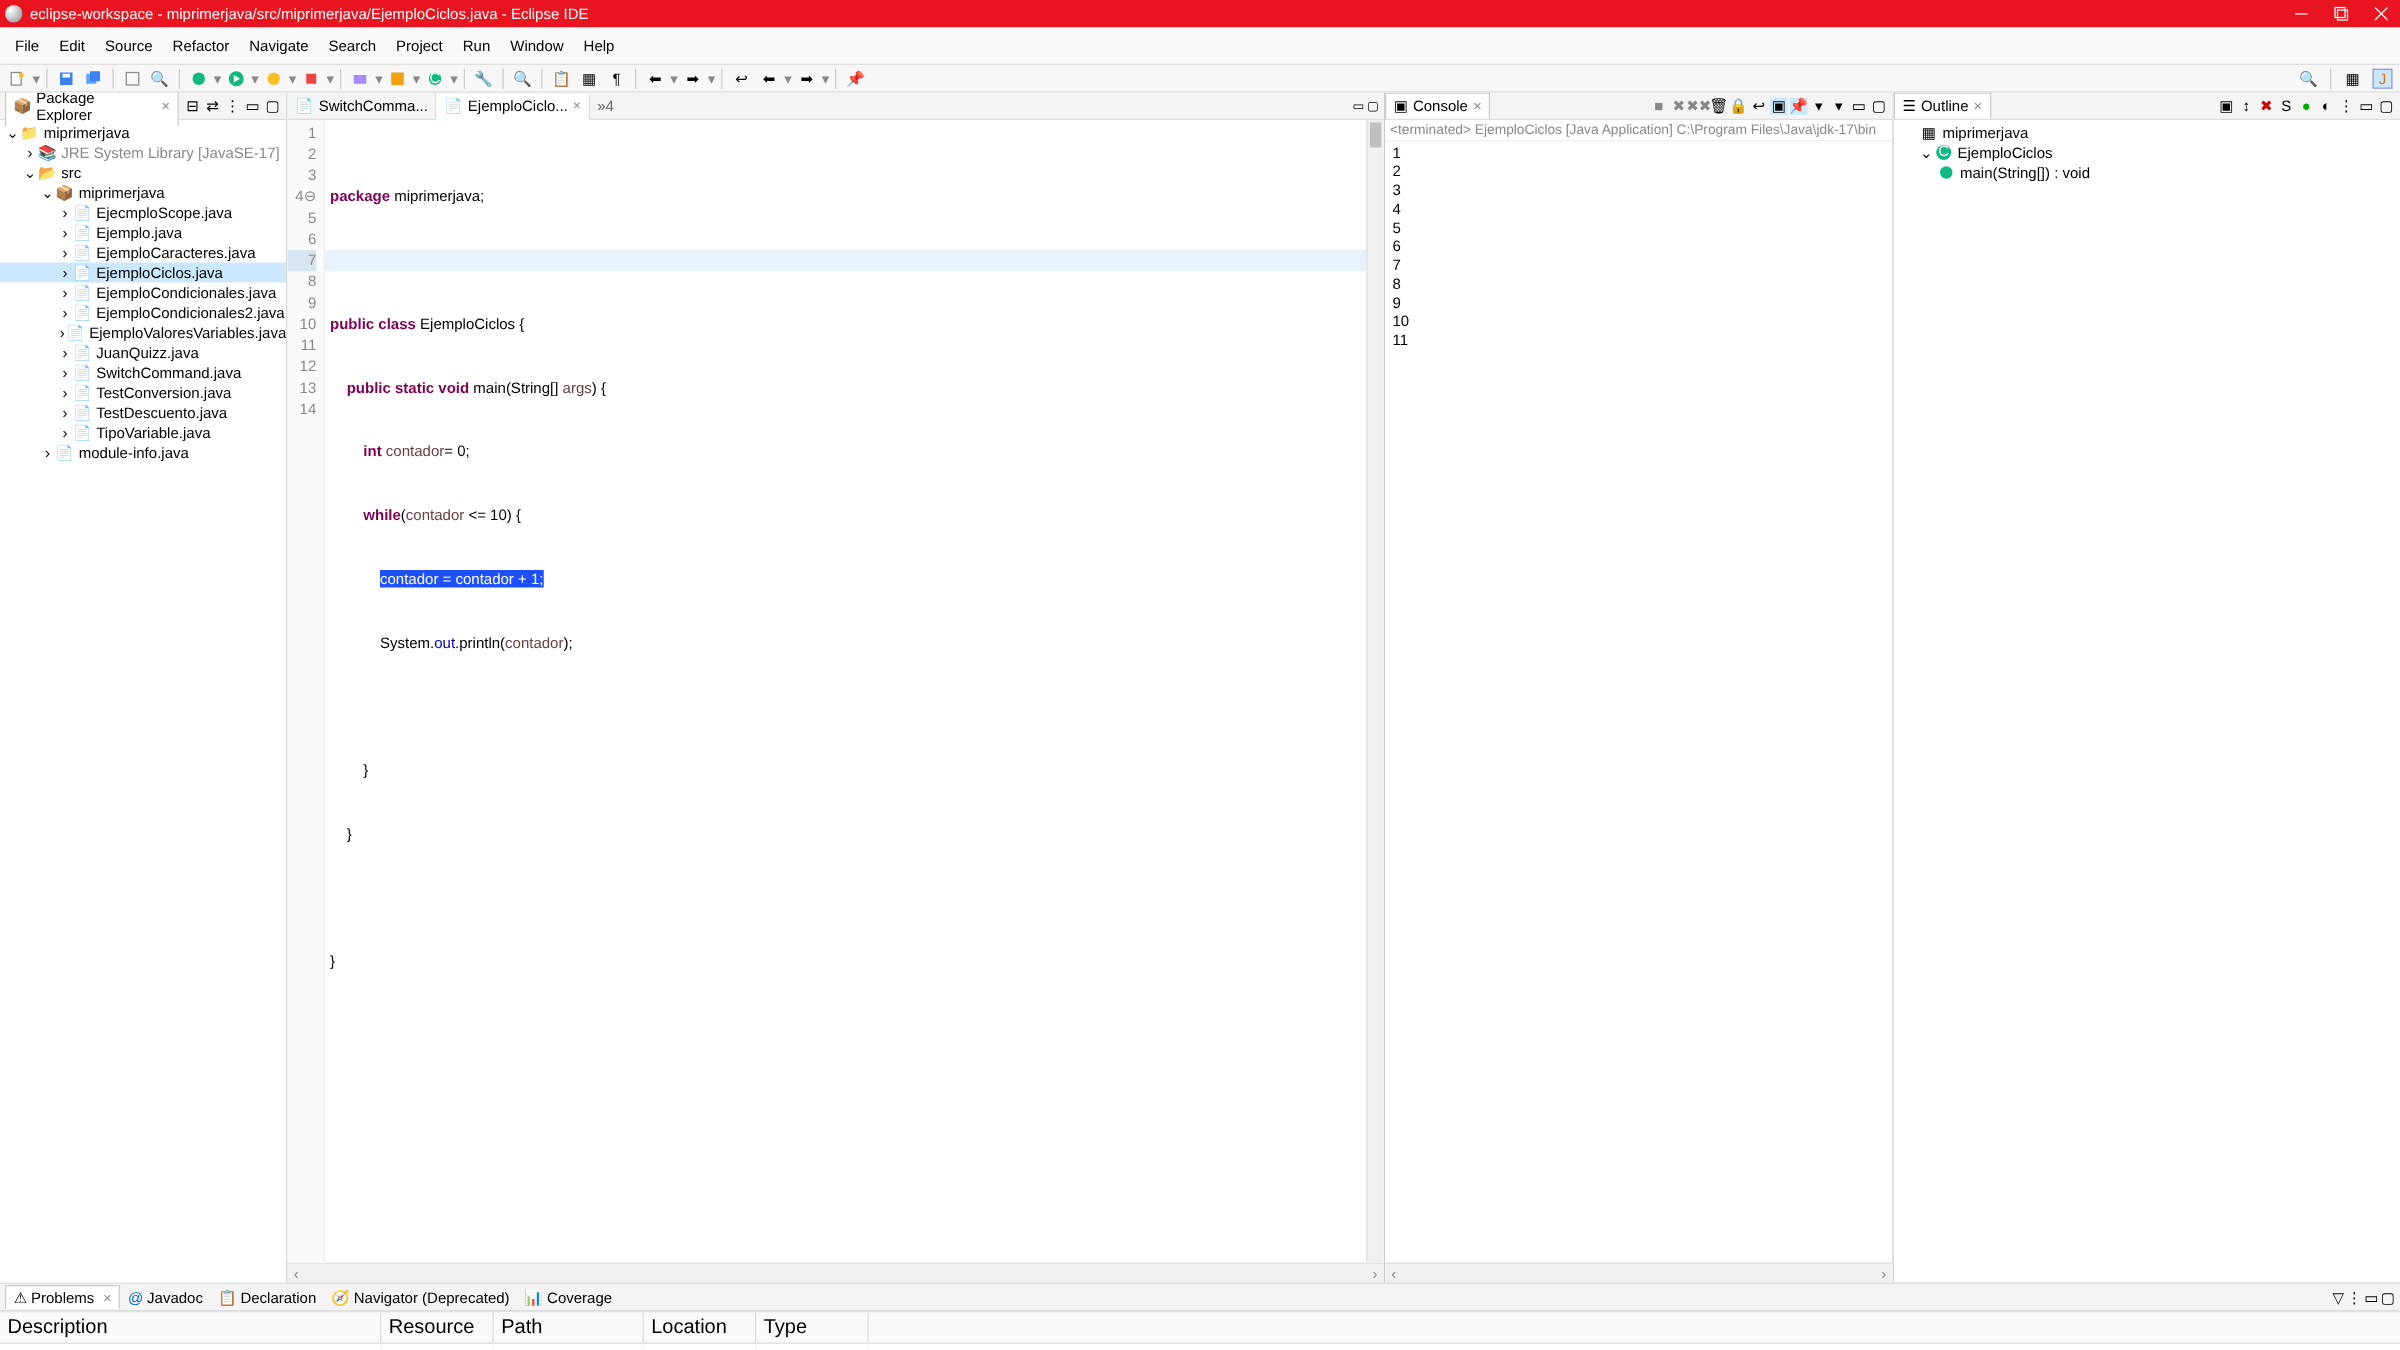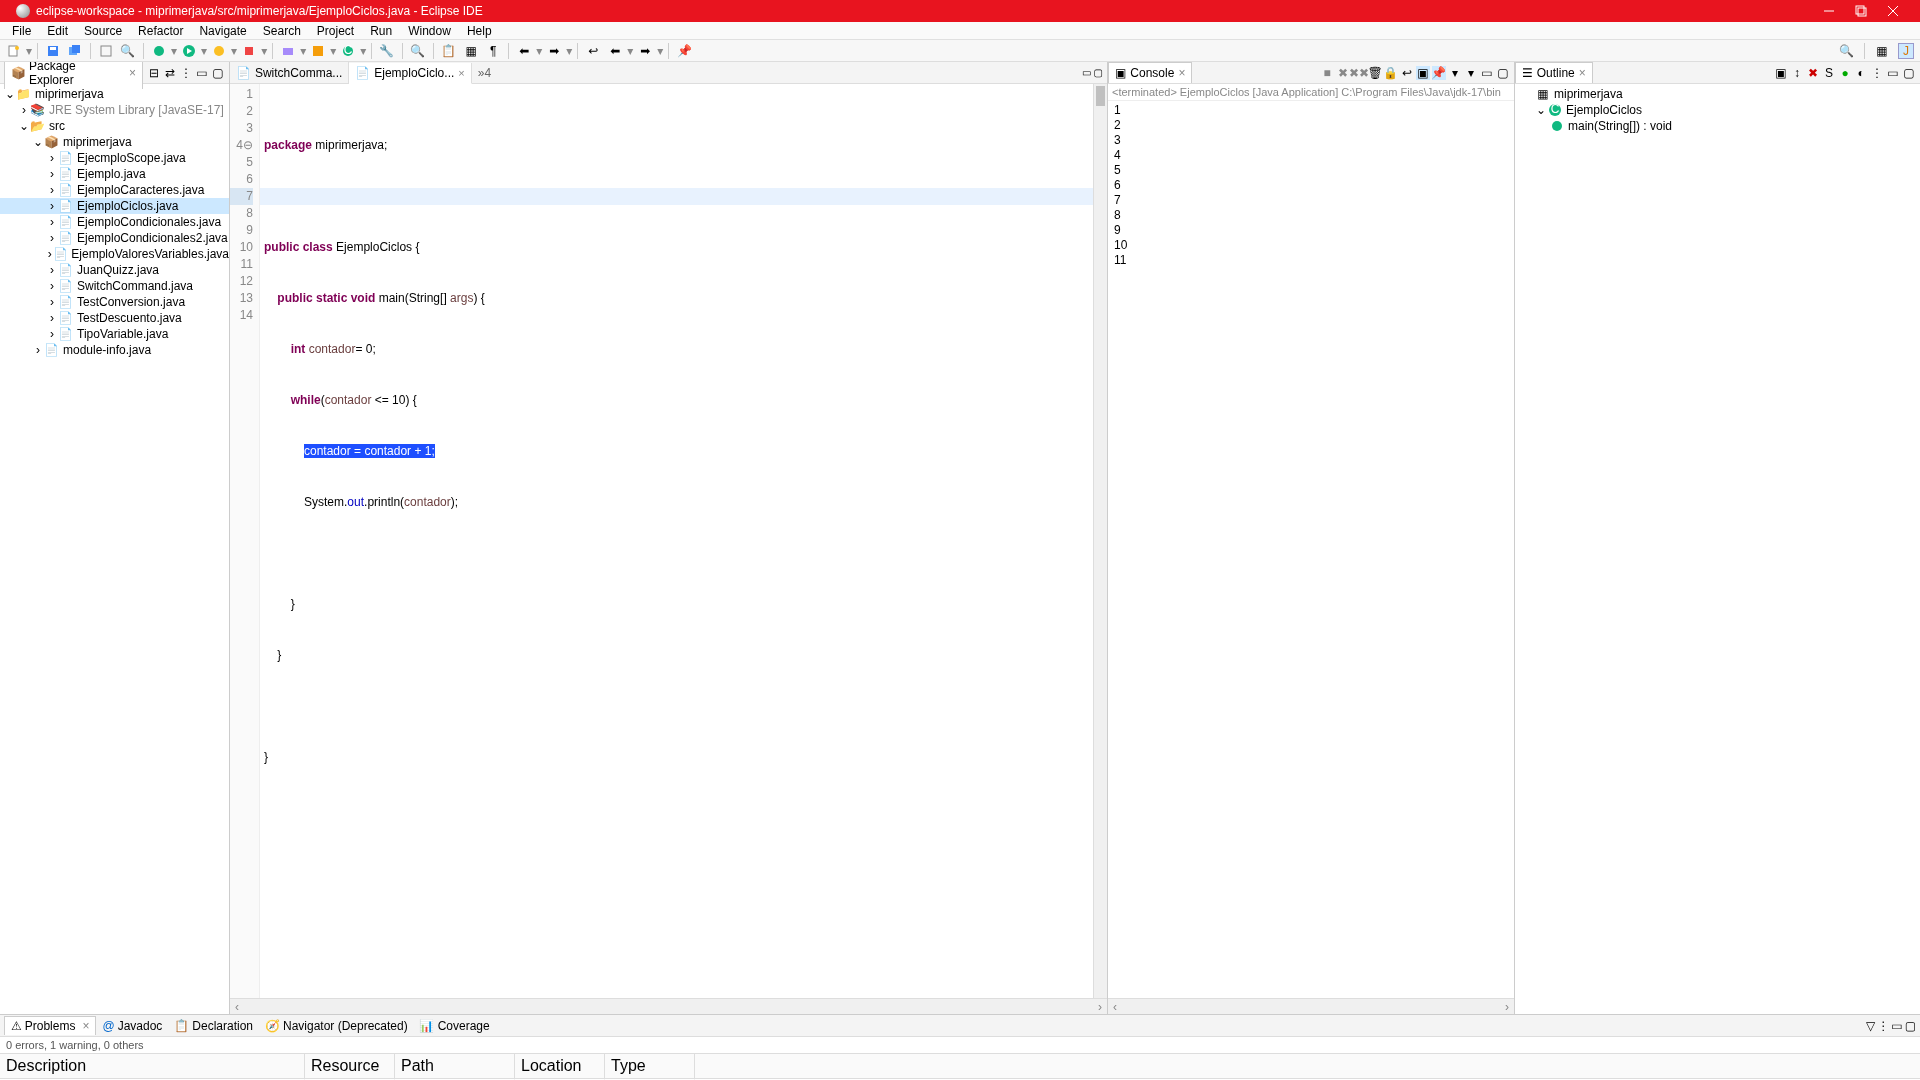--- a/index.html
+++ b/index.html
@@ -1,27 +1,27 @@
 <!DOCTYPE html>
 <html><head>
 <meta charset="utf-8">
 <style>
 * { margin: 0; padding: 0; box-sizing: border-box; font-family: "Segoe UI", Arial, sans-serif; font-size: 12px; }
 body { background: #fff; overflow: hidden; width: 1920px; height: 1080px; }
 
 
-.titlebar { background: #e8141f; color: #fff; height: 22px; display: flex; align-items: center; padding: 0 16px; }
+.titlebar { background: #e8141f; color: #fff; height: 22px; display: flex; align-items: center; padding: 0 4px; }
 .titlebar .eclipse-icon { width: 14px; height: 14px; background: radial-gradient(circle at 30% 30%, #fff, #888); border-radius: 50%; margin-right: 6px; flex-shrink: 0; }
 .titlebar .title { flex: 1; font-size: 12px; }
 .win-btns { display: flex; gap: 18px; margin-right: 4px; }
 .win-btn { width: 14px; height: 14px; display: flex; align-items: center; justify-content: center; cursor: pointer; }
 .win-btn svg { width: 12px; height: 12px; }
 
 
-.menubar { background: #fafafa; height: 18px; display: flex; align-items: center; border-bottom: 1px solid #e0e0e0; padding: 0 4px; }
+.menubar { background: #fafafa; height: 30px; display: flex; align-items: center; border-bottom: 1px solid #e0e0e0; padding: 0 4px; }
 .menubar span { padding: 3px 8px; cursor: pointer; }
 
 
 .toolbar { background: #f7f7f7; height: 22px; border-bottom: 1px solid #ddd; display: flex; align-items: center; padding: 0 4px; gap: 2px; position: relative; }
 .toolbar .tb-icon { width: 16px; height: 16px; margin: 0 2px; display: inline-flex; align-items: center; justify-content: center; cursor: pointer; }
 .toolbar .tb-icon svg { width: 14px; height: 14px; }
 .toolbar .sep { width: 1px; height: 16px; background: #ccc; margin: 0 3px; }
 .toolbar-right { position: absolute; right: 4px; display: flex; gap: 4px; align-items: center; }
 
 
@@ -522,21 +522,20 @@
         <span>📊</span>
         <span>Coverage</span>
       </div>
     <div class="prob-right">
       <span>▽</span>
       <span>⋮</span>
       <span>▭</span>
       <span>▢</span>
     </div>
   </div>
-  <div class="prob-status">0 errors, 1 warning, 0 others</div>
   <div class="prob-table">
     <div class="prob-head">
       <div class="col-desc">Description</div>
       <div class="col-res">Resource</div>
       <div class="col-path">Path</div>
       <div class="col-loc">Location</div>
       <div class="col-type">Type</div>
     </div>
     <div class="prob-row">
       <div class="col-desc">  </div>

